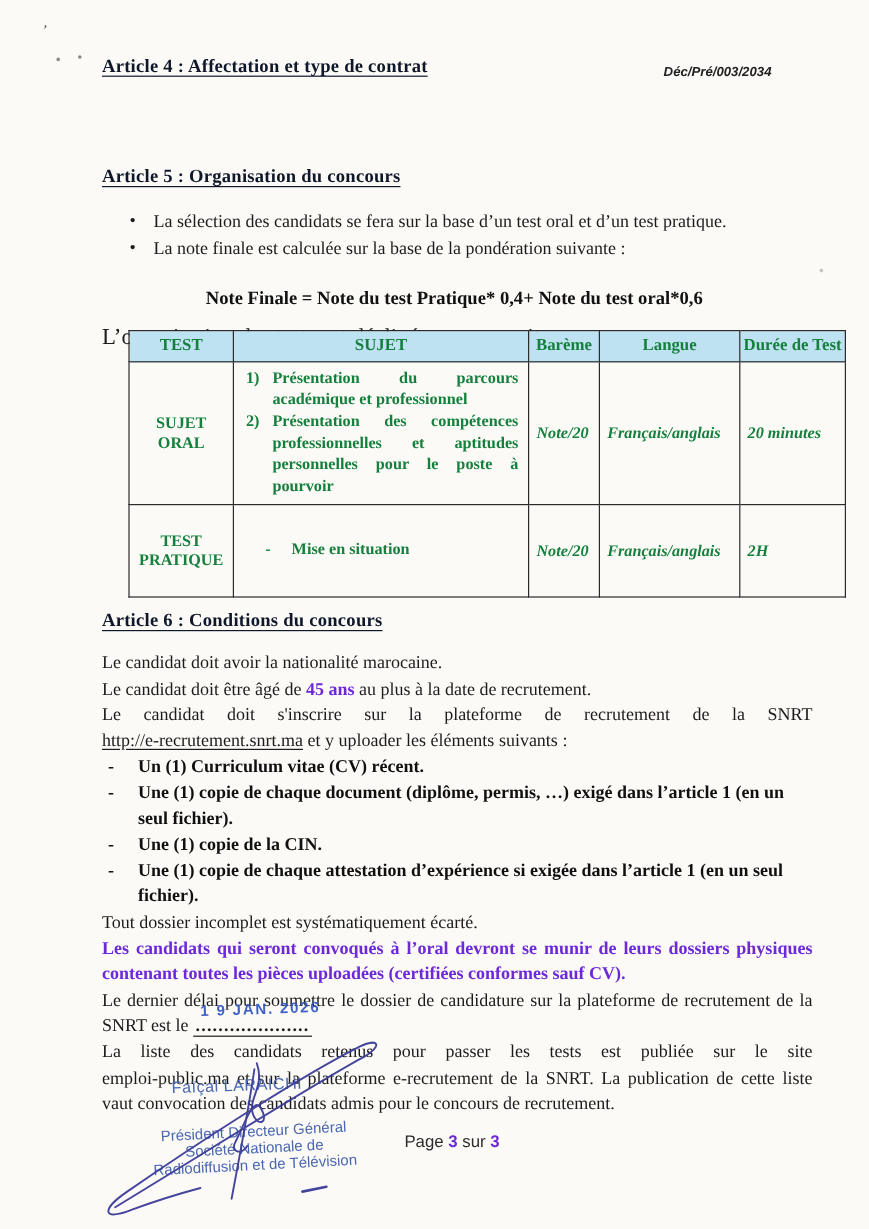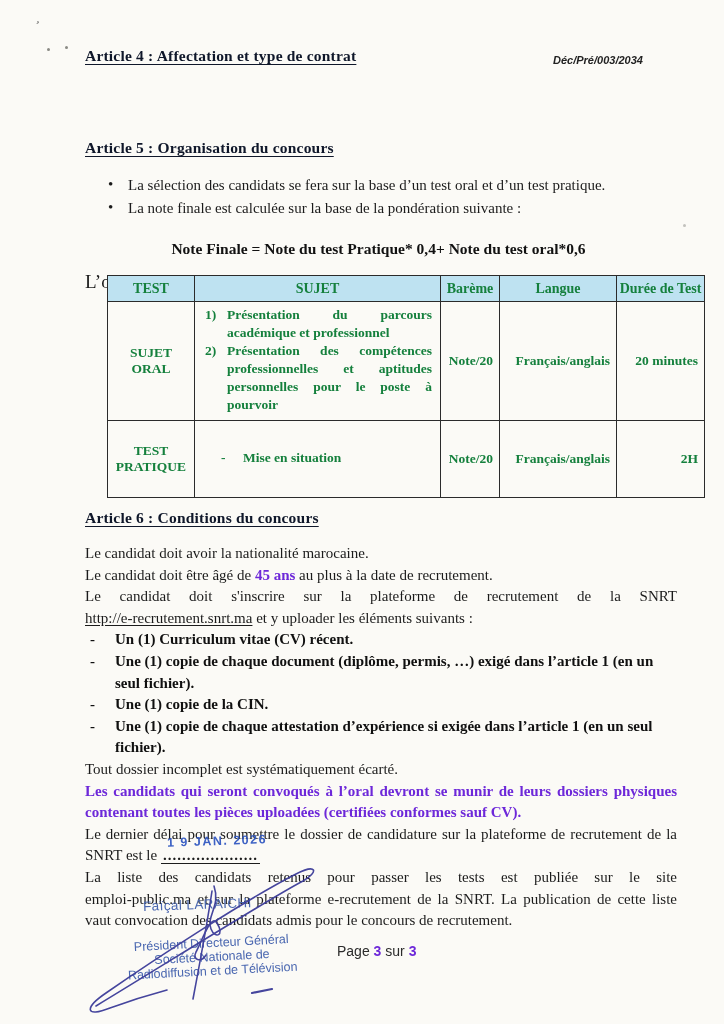--- a/index.html
+++ b/index.html
@@ -47,21 +47,21 @@
     position:absolute;left:82px;top:275px;width:597px;
     border-collapse:collapse;table-layout:fixed;
     font-size:13.5px;font-weight:bold;color:#15803d;margin-left:25px;
   }
   table.tests th, table.tests td{
     border:1.6px solid #2b2b2b;
     padding:3px 6px;vertical-align:middle;
   }
   table.tests th{background:#bee2f1;font-size:14px;text-align:center;padding:4px 2px;line-height:17px;}
   td.c-test{text-align:center;}
-  td.c-center{text-align:right;}
+  td.c-center{text-align:left;font-style:italic;}
   .sujet-cell{padding:4px 8px 6px 8px !important;}
   .sujet-item{position:relative;padding-left:24px;text-align:justify;line-height:18px;}
   .sujet-num{position:absolute;left:2px;top:0;}
   .sujet-dash-row{padding-left:40px;position:relative;}
   .sujet-dash{position:absolute;left:18px;}
   .row-oral td{height:84px;}
   .row-pratique td{height:66px;}
 
   
   .flow{position:absolute;left:85px;top:543px;width:592px;font-size:15px;line-height:21.6px;color:#1b1b1b;}

